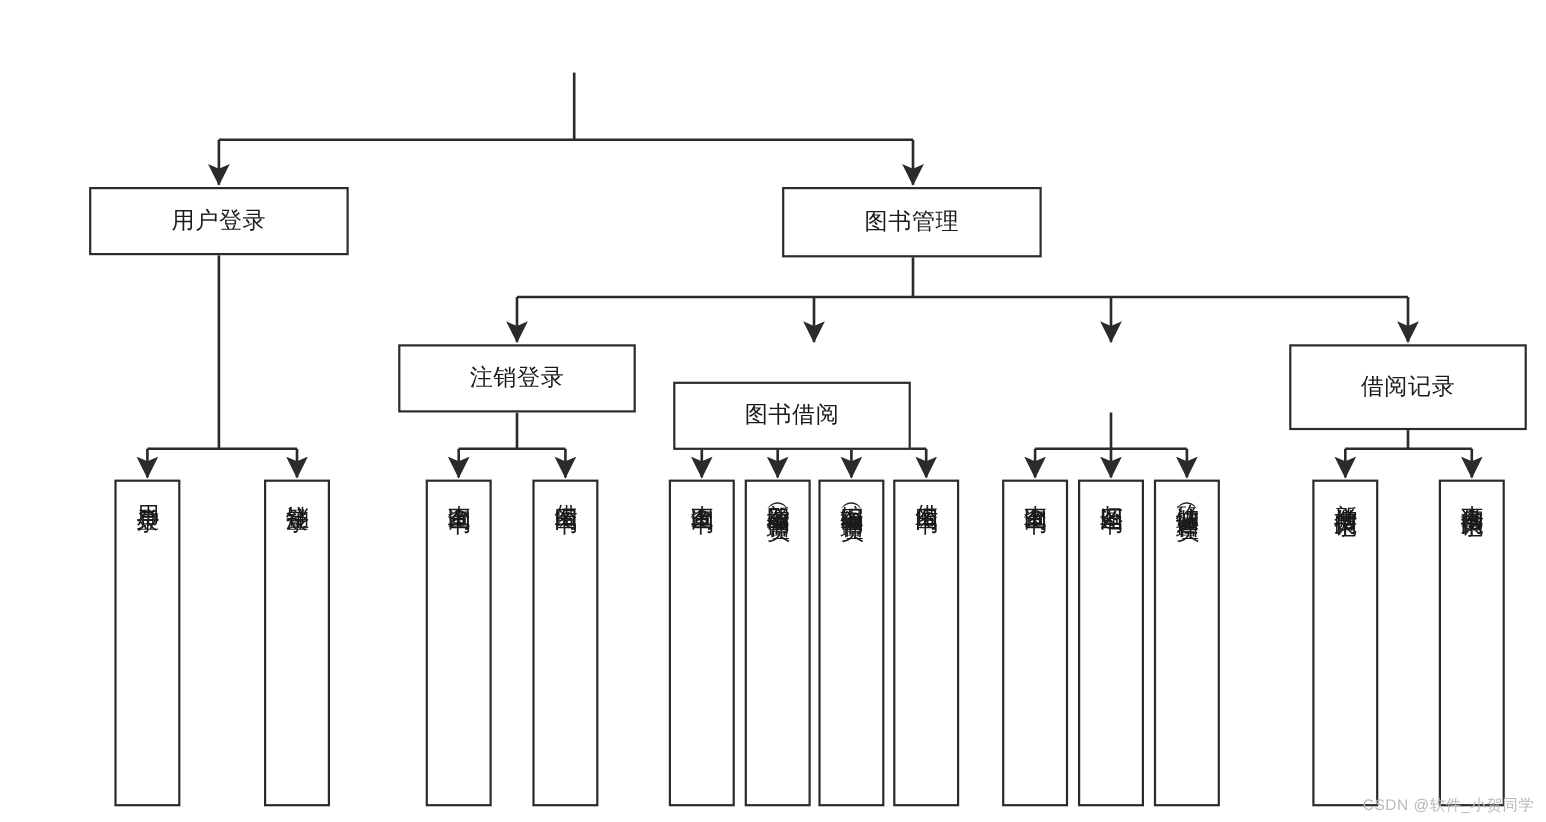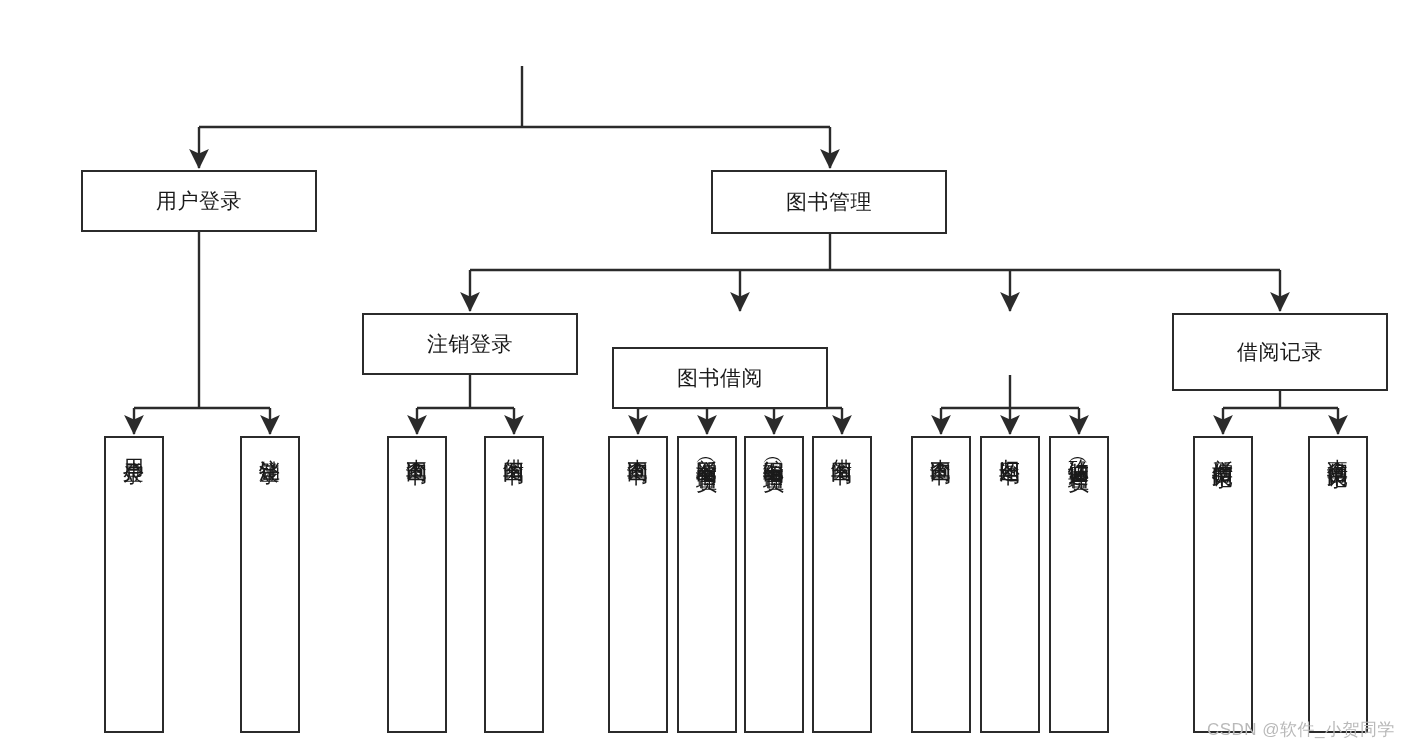--- a/index.html
+++ b/index.html
@@ -62,21 +62,21 @@
     text-orientation: upright;
     font-size: 21px;
     line-height: 1.0;
     letter-spacing: 2px;
     white-space: nowrap;
   }
   #watermark {
     position: absolute;
     right: 10px;
     bottom: 6px;
-    font-size: 17px;
+    font-size: 14px;
     color: #b9b9b9;
     white-space: nowrap;
     letter-spacing: 0.5px;
   }
 </style>
 </head>
 <body>
 
 <div id="diagram-root">
 

